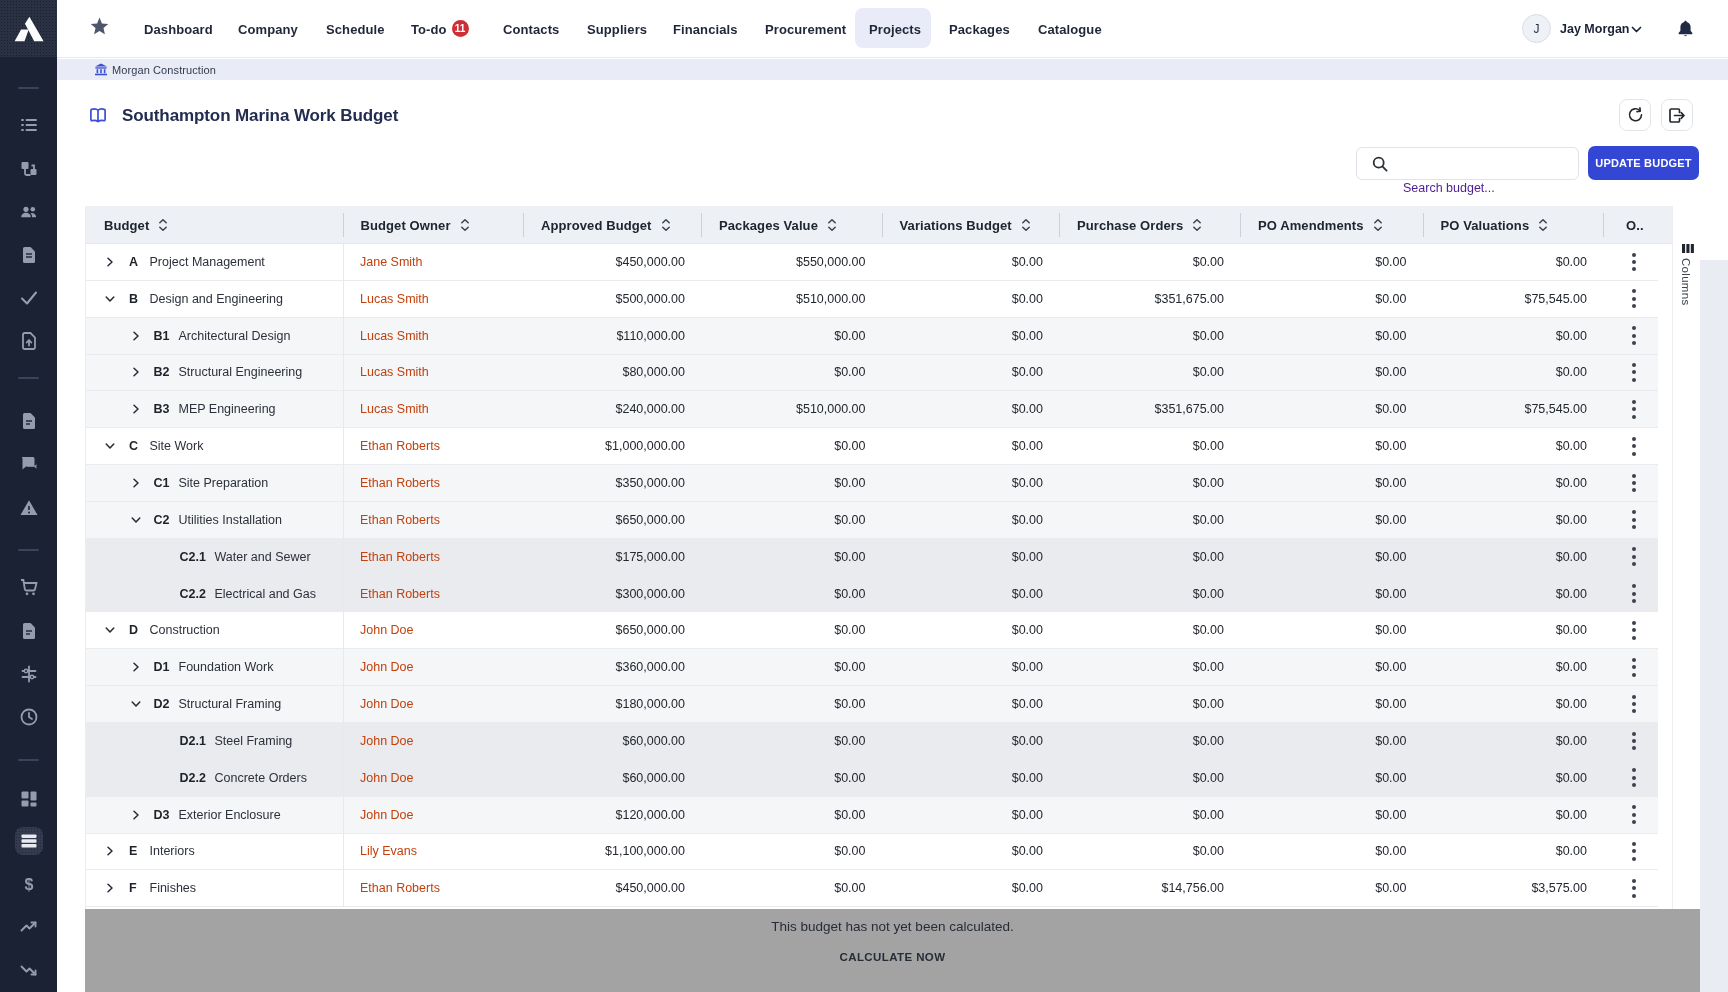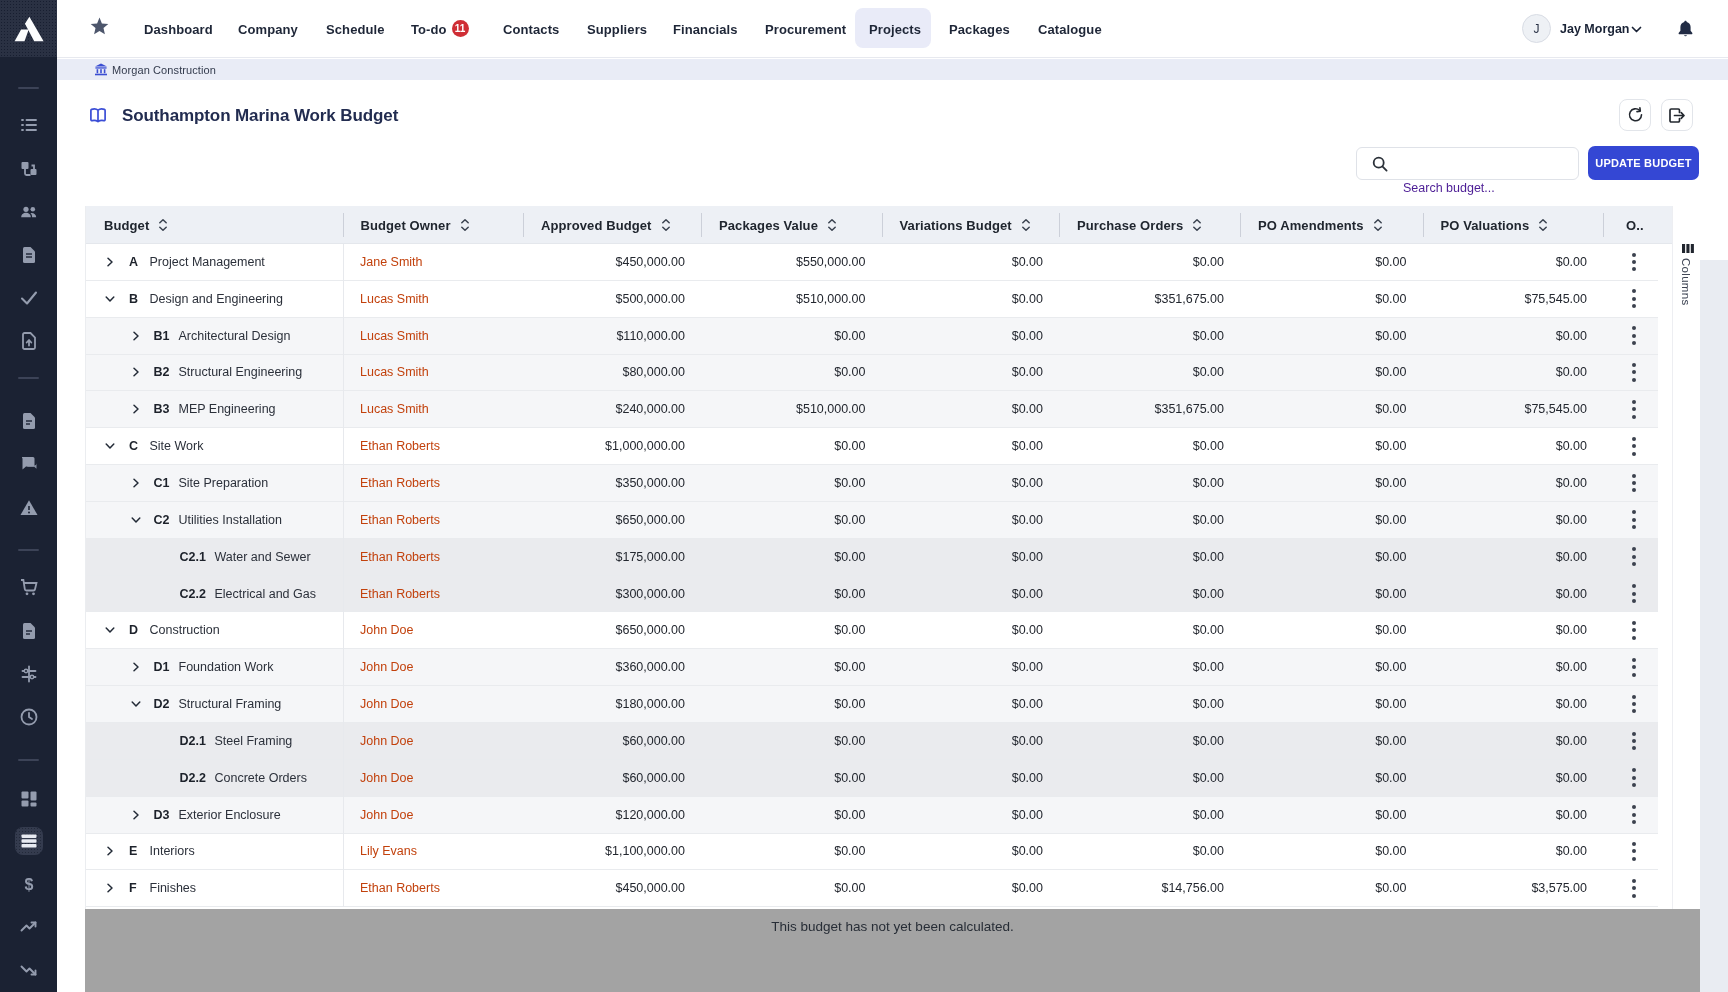--- a/index.html
+++ b/index.html
@@ -723,13 +723,14 @@
       <rect x="0" y="0" width="3.1" height="9"></rect>
       <rect x="4.4" y="0" width="3.1" height="9"></rect>
       <rect x="8.8" y="0" width="3.1" height="9"></rect>
     </svg>
   <span>Columns</span>
 </div>
 <div id="rstrip"></div>
 
 <div id="footband">
   <div class="m1">This budget has not yet been calculated.</div>
+  <div class="m2">CALCULATE NOW</div>
 </div>
 
 </body></html>

